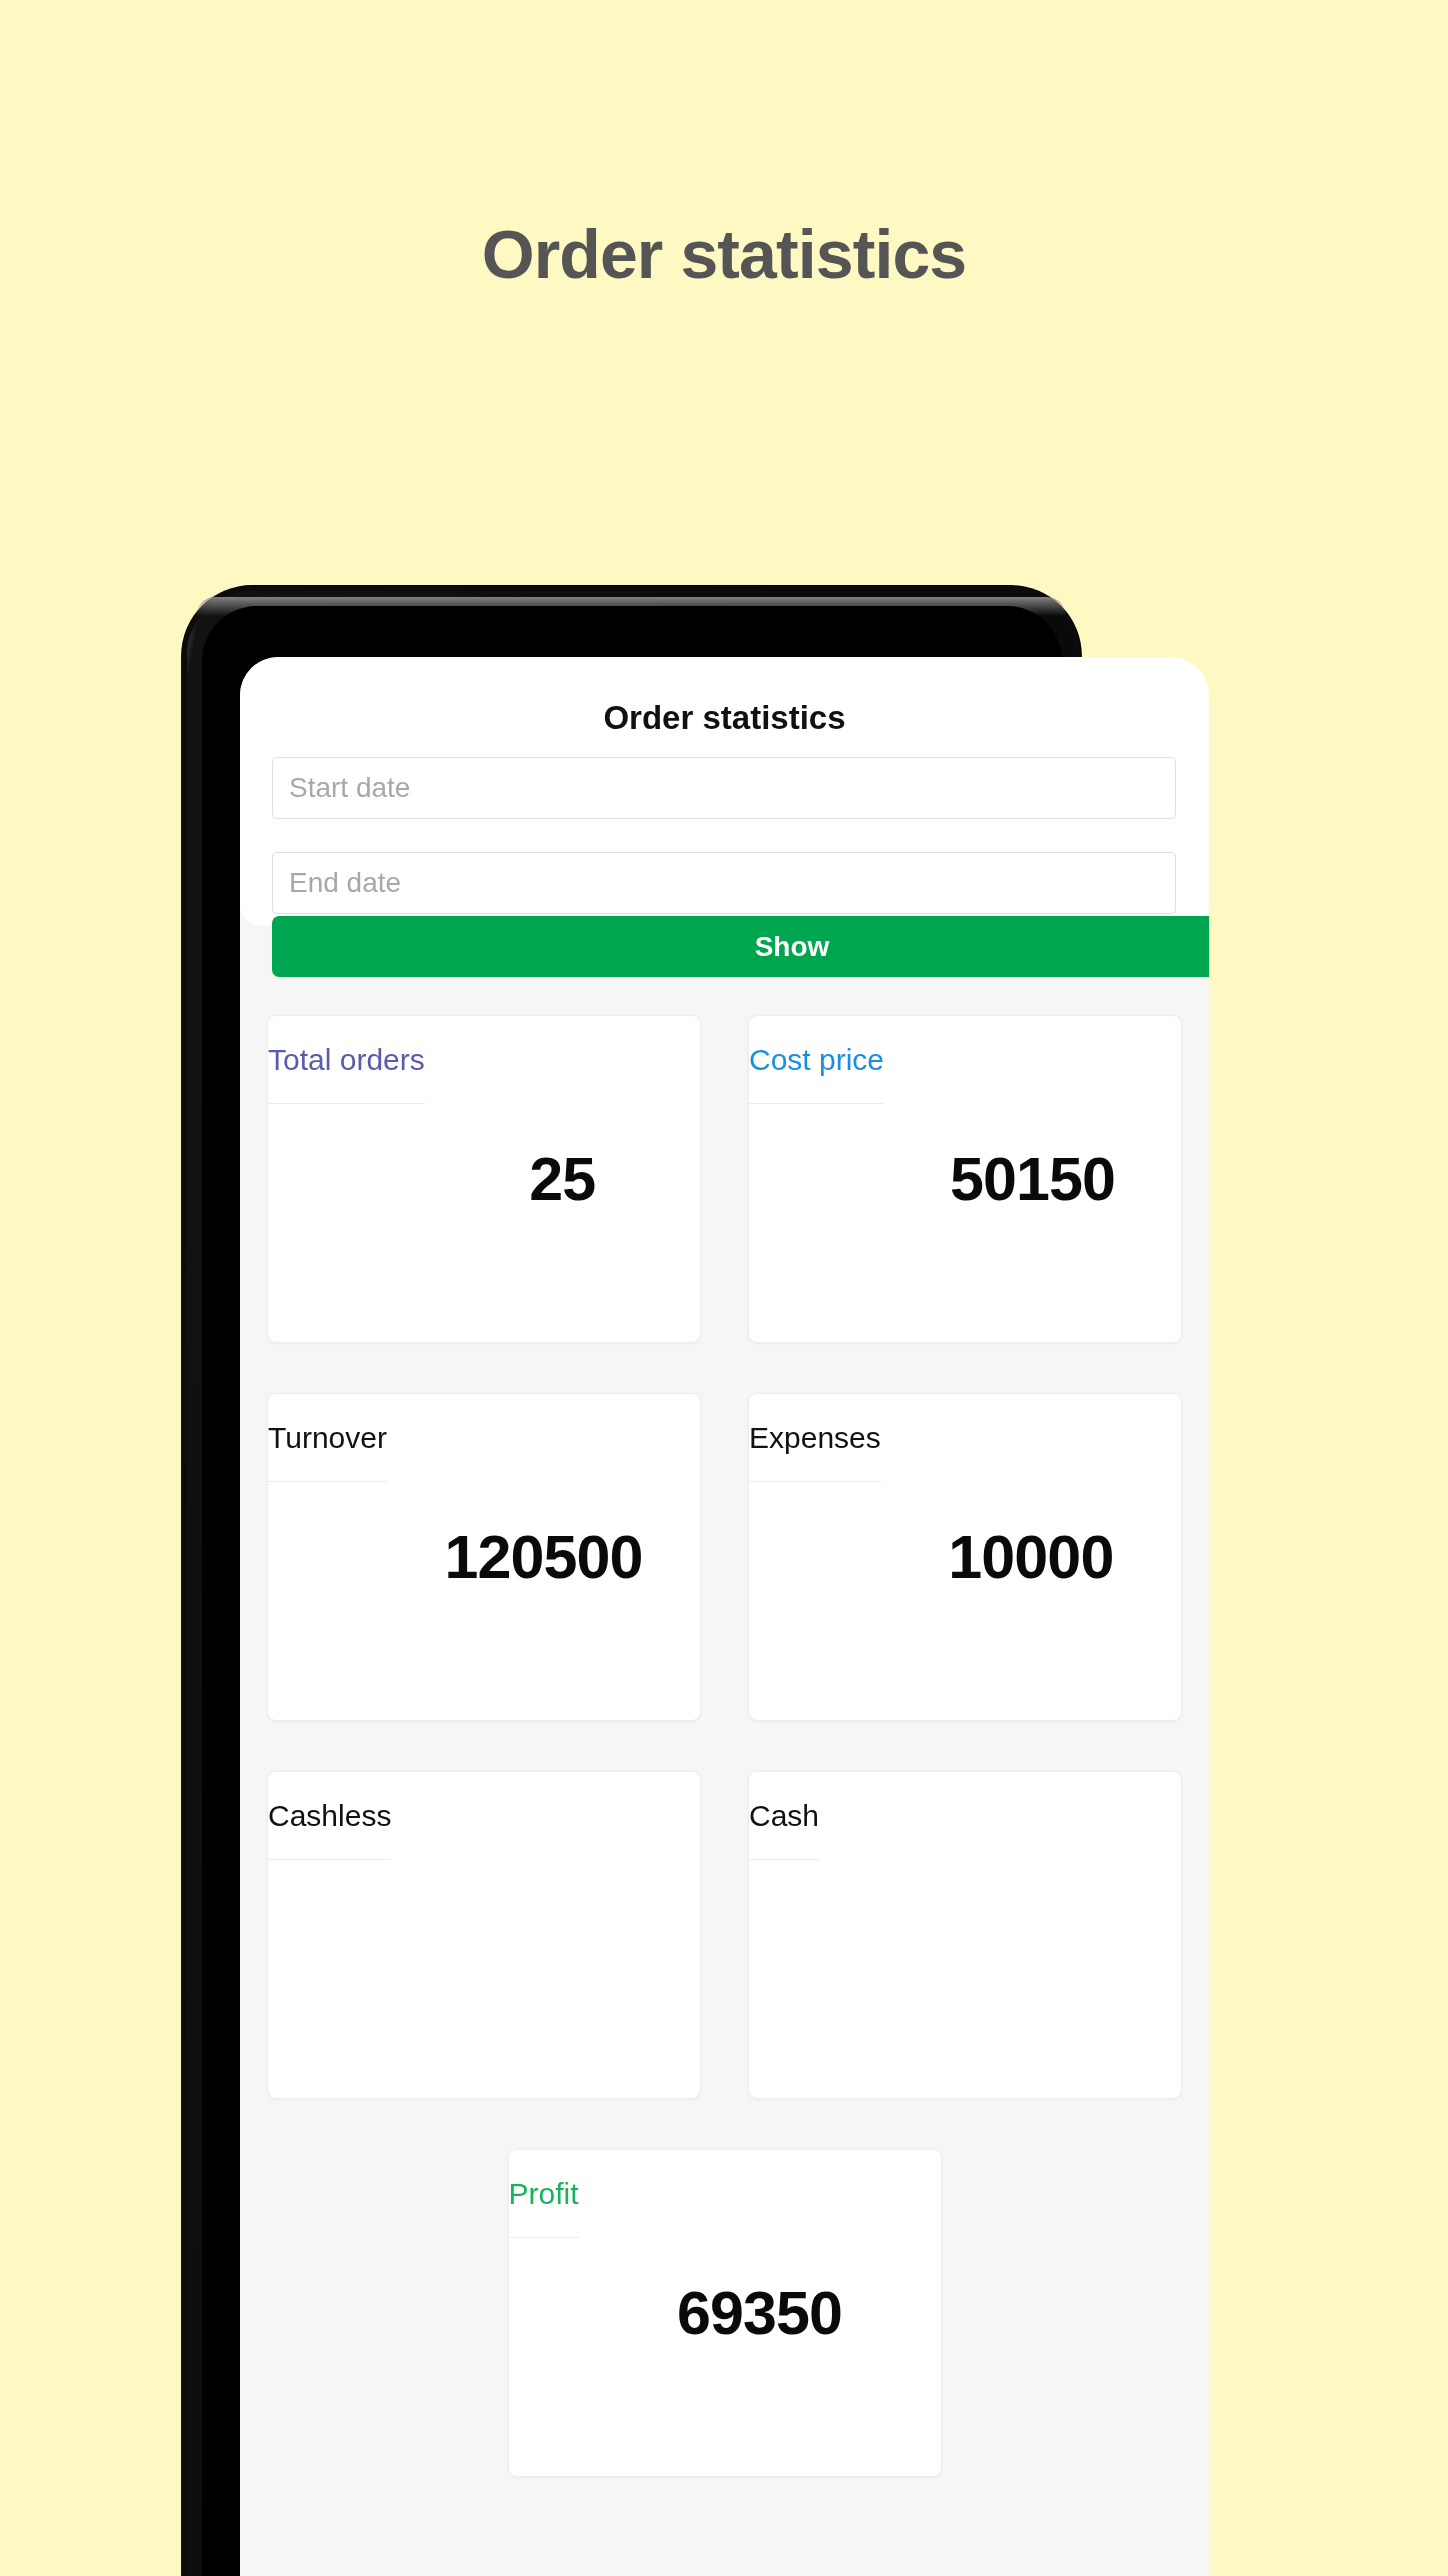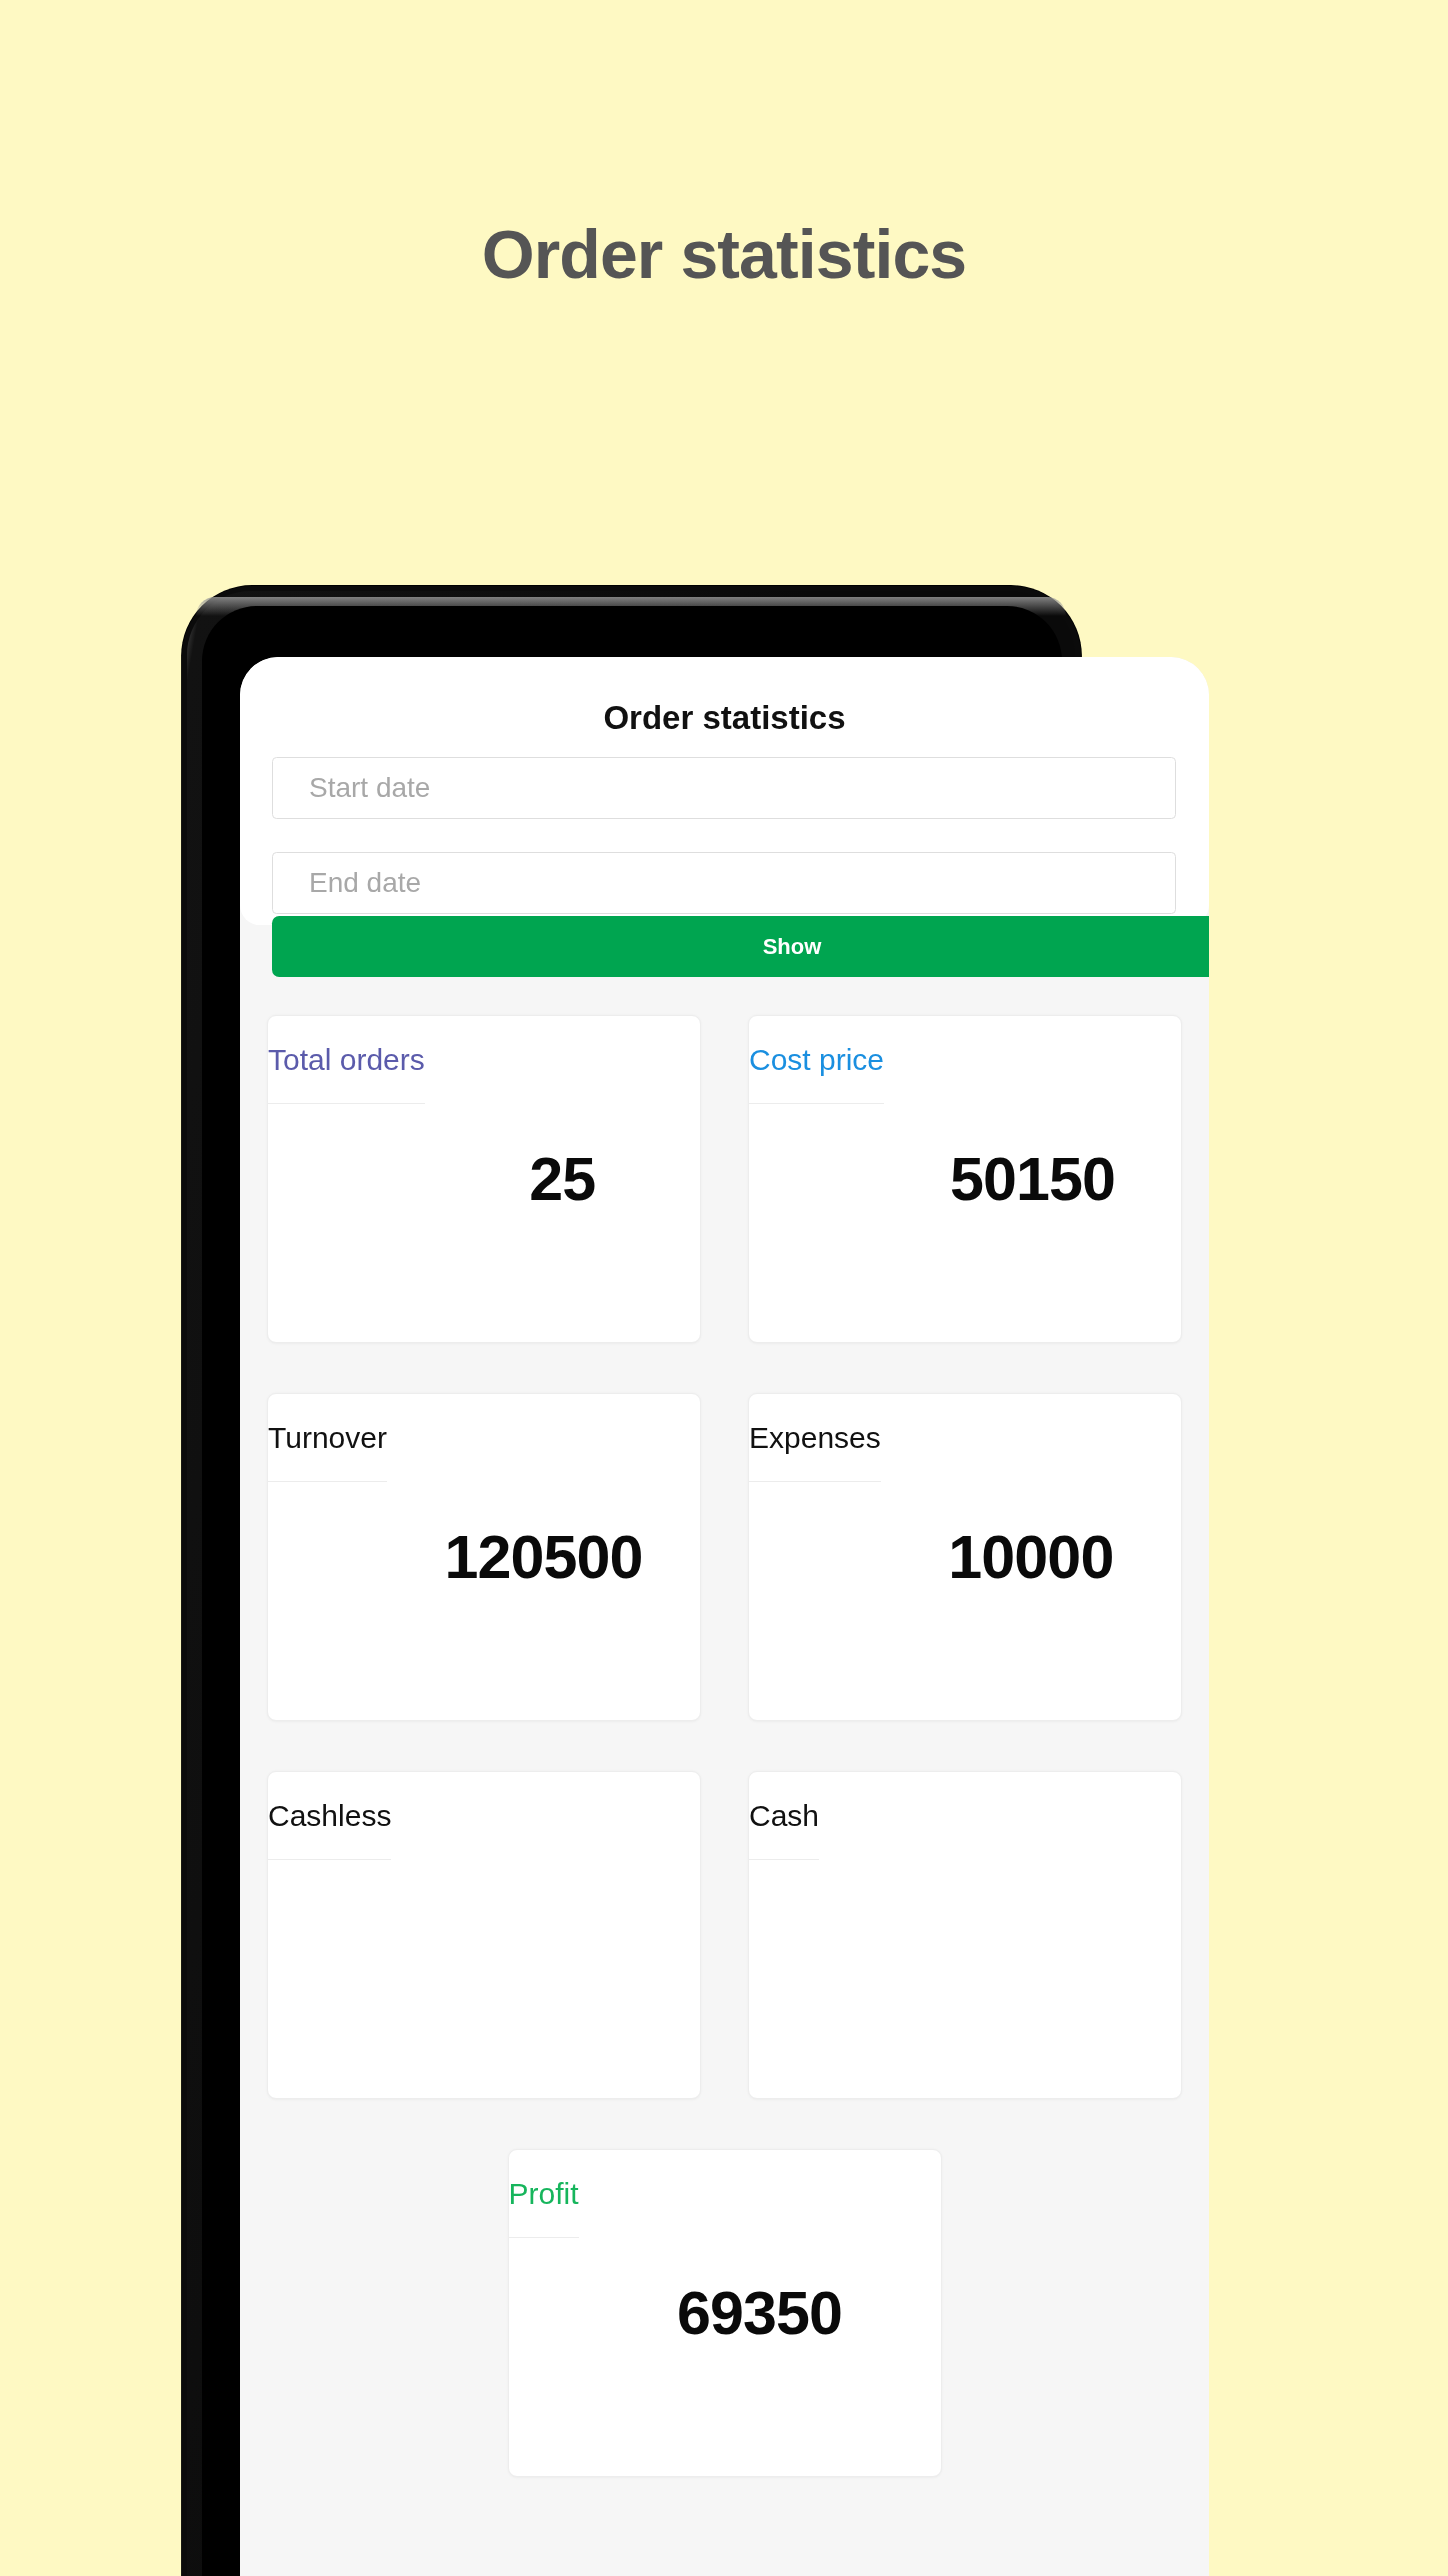--- a/index.html
+++ b/index.html
@@ -125,39 +125,39 @@
   .field {
     position: absolute;
     left: 32px;
     width: 904px;
     height: 62px;
     background: #ffffff;
     border: 0.9px solid #dedede;
     border-radius: 4.5px;
     display: flex;
     align-items: center;
-    padding-left: 36px;
+    padding-left: 16px;
     font-size: 28px;
     color: #a8a8a8;
   }
   .field.start { top: 100px; }
   .field.end   { top: 195px; }
 
   .show-button {
     position: absolute;
     left: 32px;
     top: 259px;
     width: 1040px;
     height: 61px;
     background: #00a550;
     border: none;
     border-radius: 7.2px;
     color: #ffffff;
     font-family: "Liberation Sans", sans-serif;
-    font-size: 22px;
+    font-size: 28px;
     font-weight: bold;
     text-align: center;
     line-height: 61px;
     cursor: pointer;
   }
 
   
   .cards {
     position: absolute;
     left: 0;

